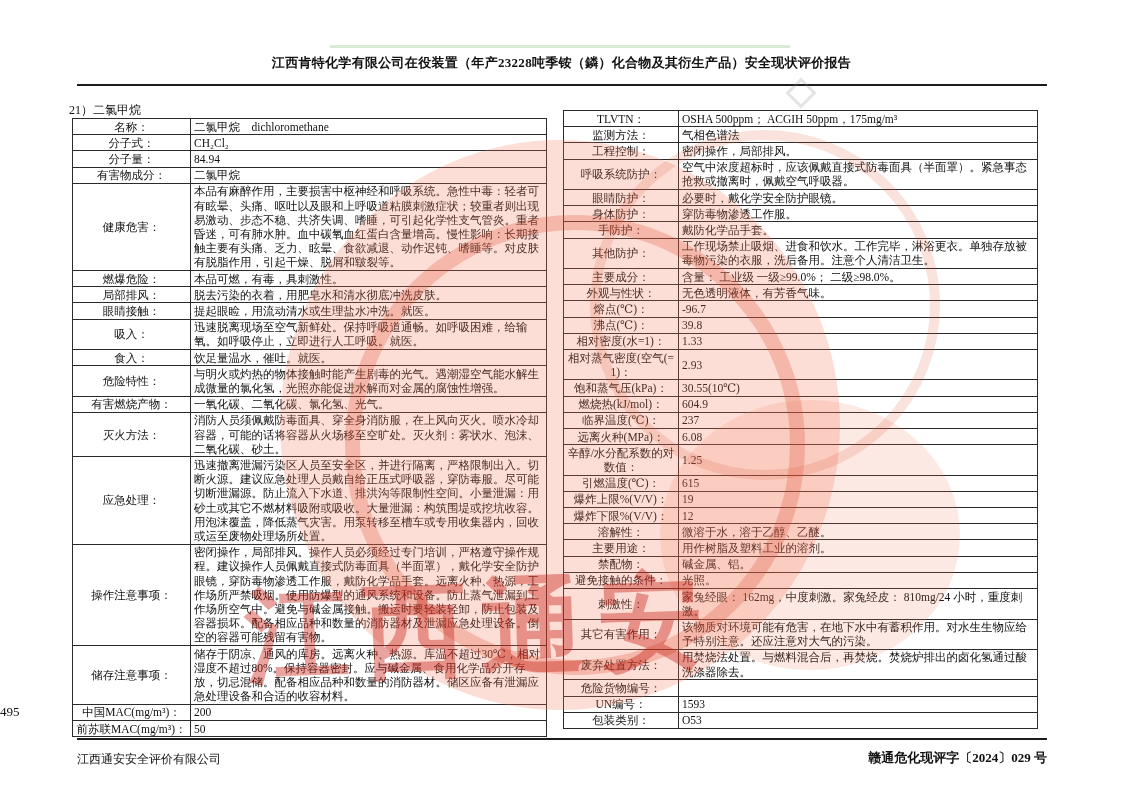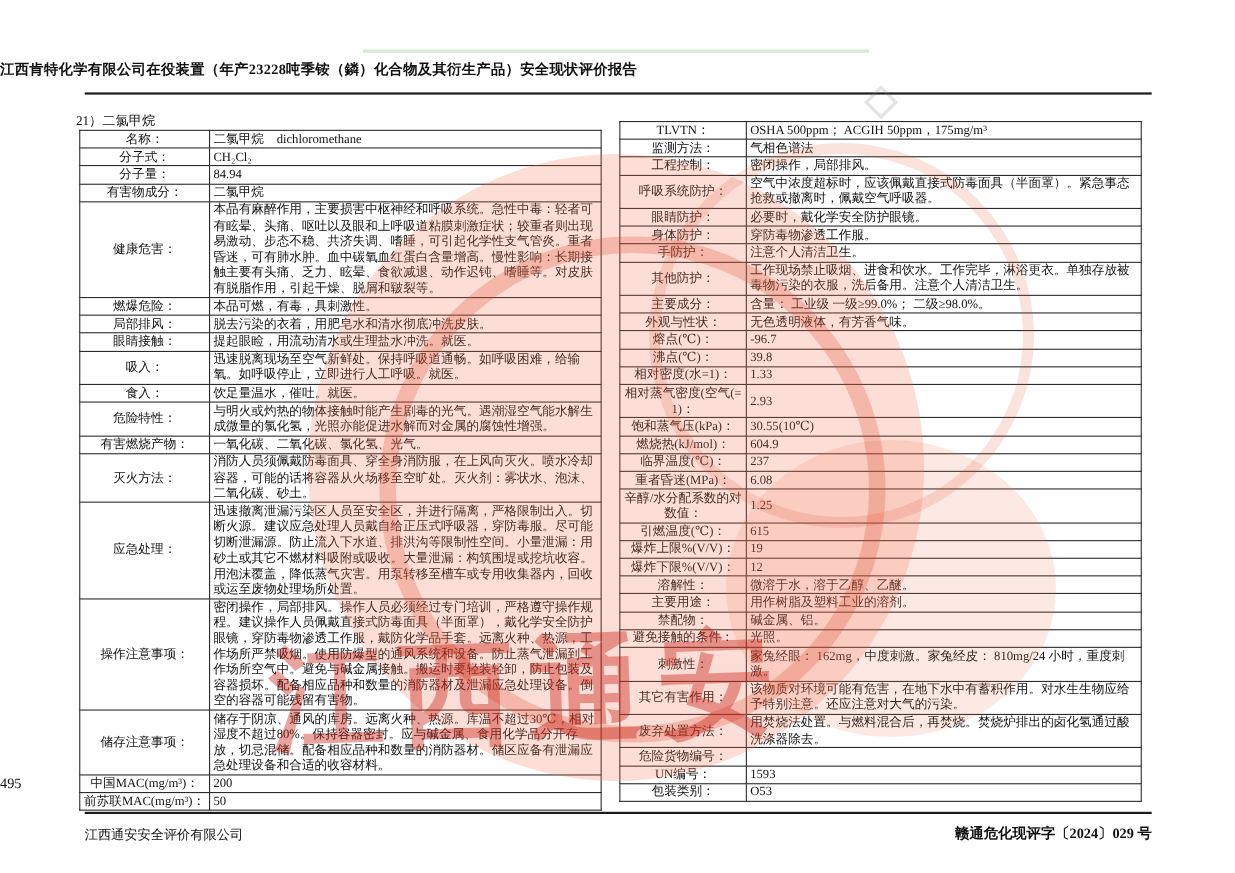--- a/index.html
+++ b/index.html
@@ -2,21 +2,21 @@
 <html><head>
 <meta charset="utf-8">
 <style>
   html,body{margin:0;padding:0;background:#e8e8e8;}
   .page{
     position:relative;width:1123px;height:794px;margin:0 auto;
     background:#ffffff;overflow:hidden;
     font-family:"Liberation Serif","DejaVu Serif",serif;color:#111;
   }
   .header-title{
-    position:absolute;top:54px;left:0;width:100%;
+    position:absolute;top:54px;left:0;width:100%;text-align:center;
     font-size:13px;font-weight:bold;letter-spacing:0.3px;
   }
   .header-rule{
     position:absolute;left:77px;width:970px;top:84px;
     border-top:2px solid #1c1c1c;height:0;
   }
   .section-title{position:absolute;left:69px;top:102px;font-size:12px;}
   table.tbl{position:absolute;border-collapse:collapse;table-layout:fixed;background:transparent;}
   .tbl-left{left:72px;top:118px;width:474px;}
   .tbl-right{left:563px;top:110px;width:474px;}
@@ -207,21 +207,21 @@
           <td class="val">必要时，戴化学安全防护眼镜。</td>
         </tr>
 
         <tr>
           <td class="lbl">身体防护：</td>
           <td class="val">穿防毒物渗透工作服。</td>
         </tr>
 
         <tr>
           <td class="lbl">手防护：</td>
-          <td class="val">注意个人清洁卫生。</td>
+          <td class="val">戴防化学品手套。</td>
         </tr>
 
         <tr>
           <td class="lbl">其他防护：</td>
           <td class="val">工作现场禁止吸烟、进食和饮水。工作完毕，淋浴更衣。单独存放被毒物污染的衣服，洗后备用。注意个人清洁卫生。</td>
         </tr>
 
         <tr>
           <td class="lbl">主要成分：</td>
           <td class="val">含量：  工业级  一级≥99.0%；  二级≥98.0%。</td>
@@ -261,21 +261,21 @@
           <td class="lbl">燃烧热(kJ/mol)：</td>
           <td class="val">604.9</td>
         </tr>
 
         <tr>
           <td class="lbl">临界温度(℃)：</td>
           <td class="val">237</td>
         </tr>
 
         <tr>
-          <td class="lbl">重者昏迷(MPa)：</td>
+          <td class="lbl">远离火种(MPa)：</td>
           <td class="val">6.08</td>
         </tr>
 
         <tr>
           <td class="lbl">辛醇/水分配系数的对数值：</td>
           <td class="val">1.25</td>
         </tr>
 
         <tr>
           <td class="lbl">引燃温度(℃)：</td>

